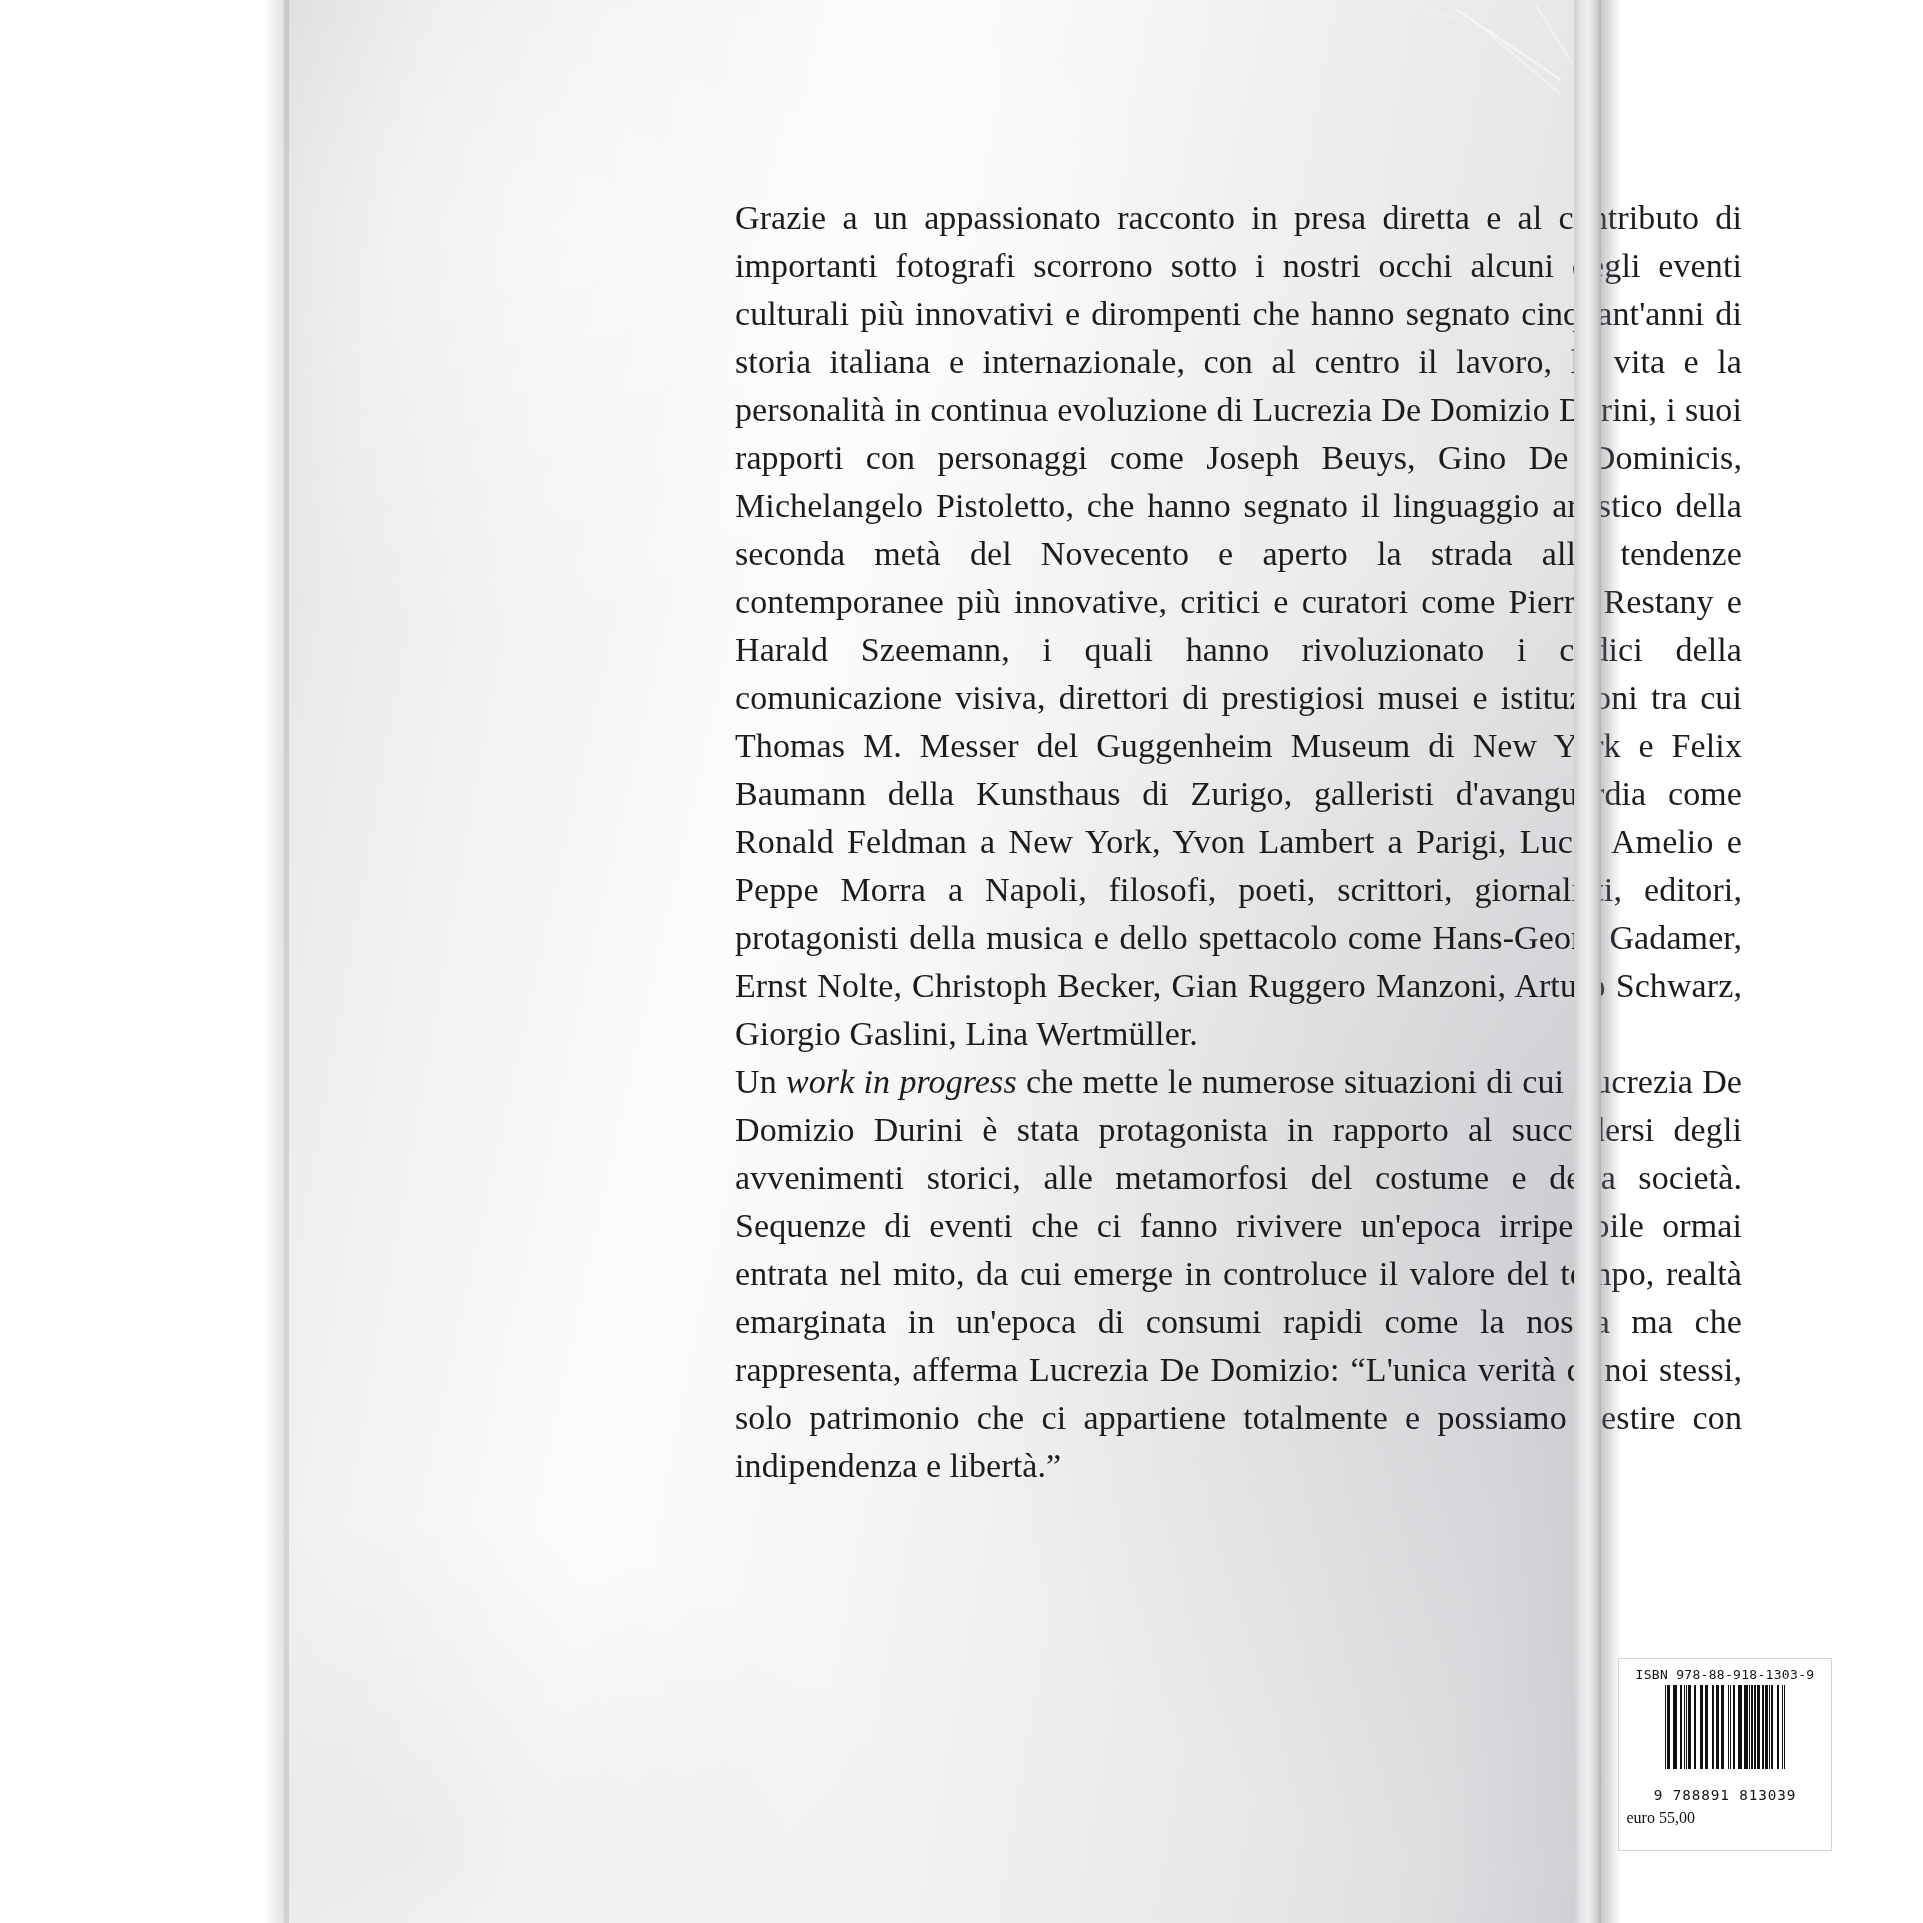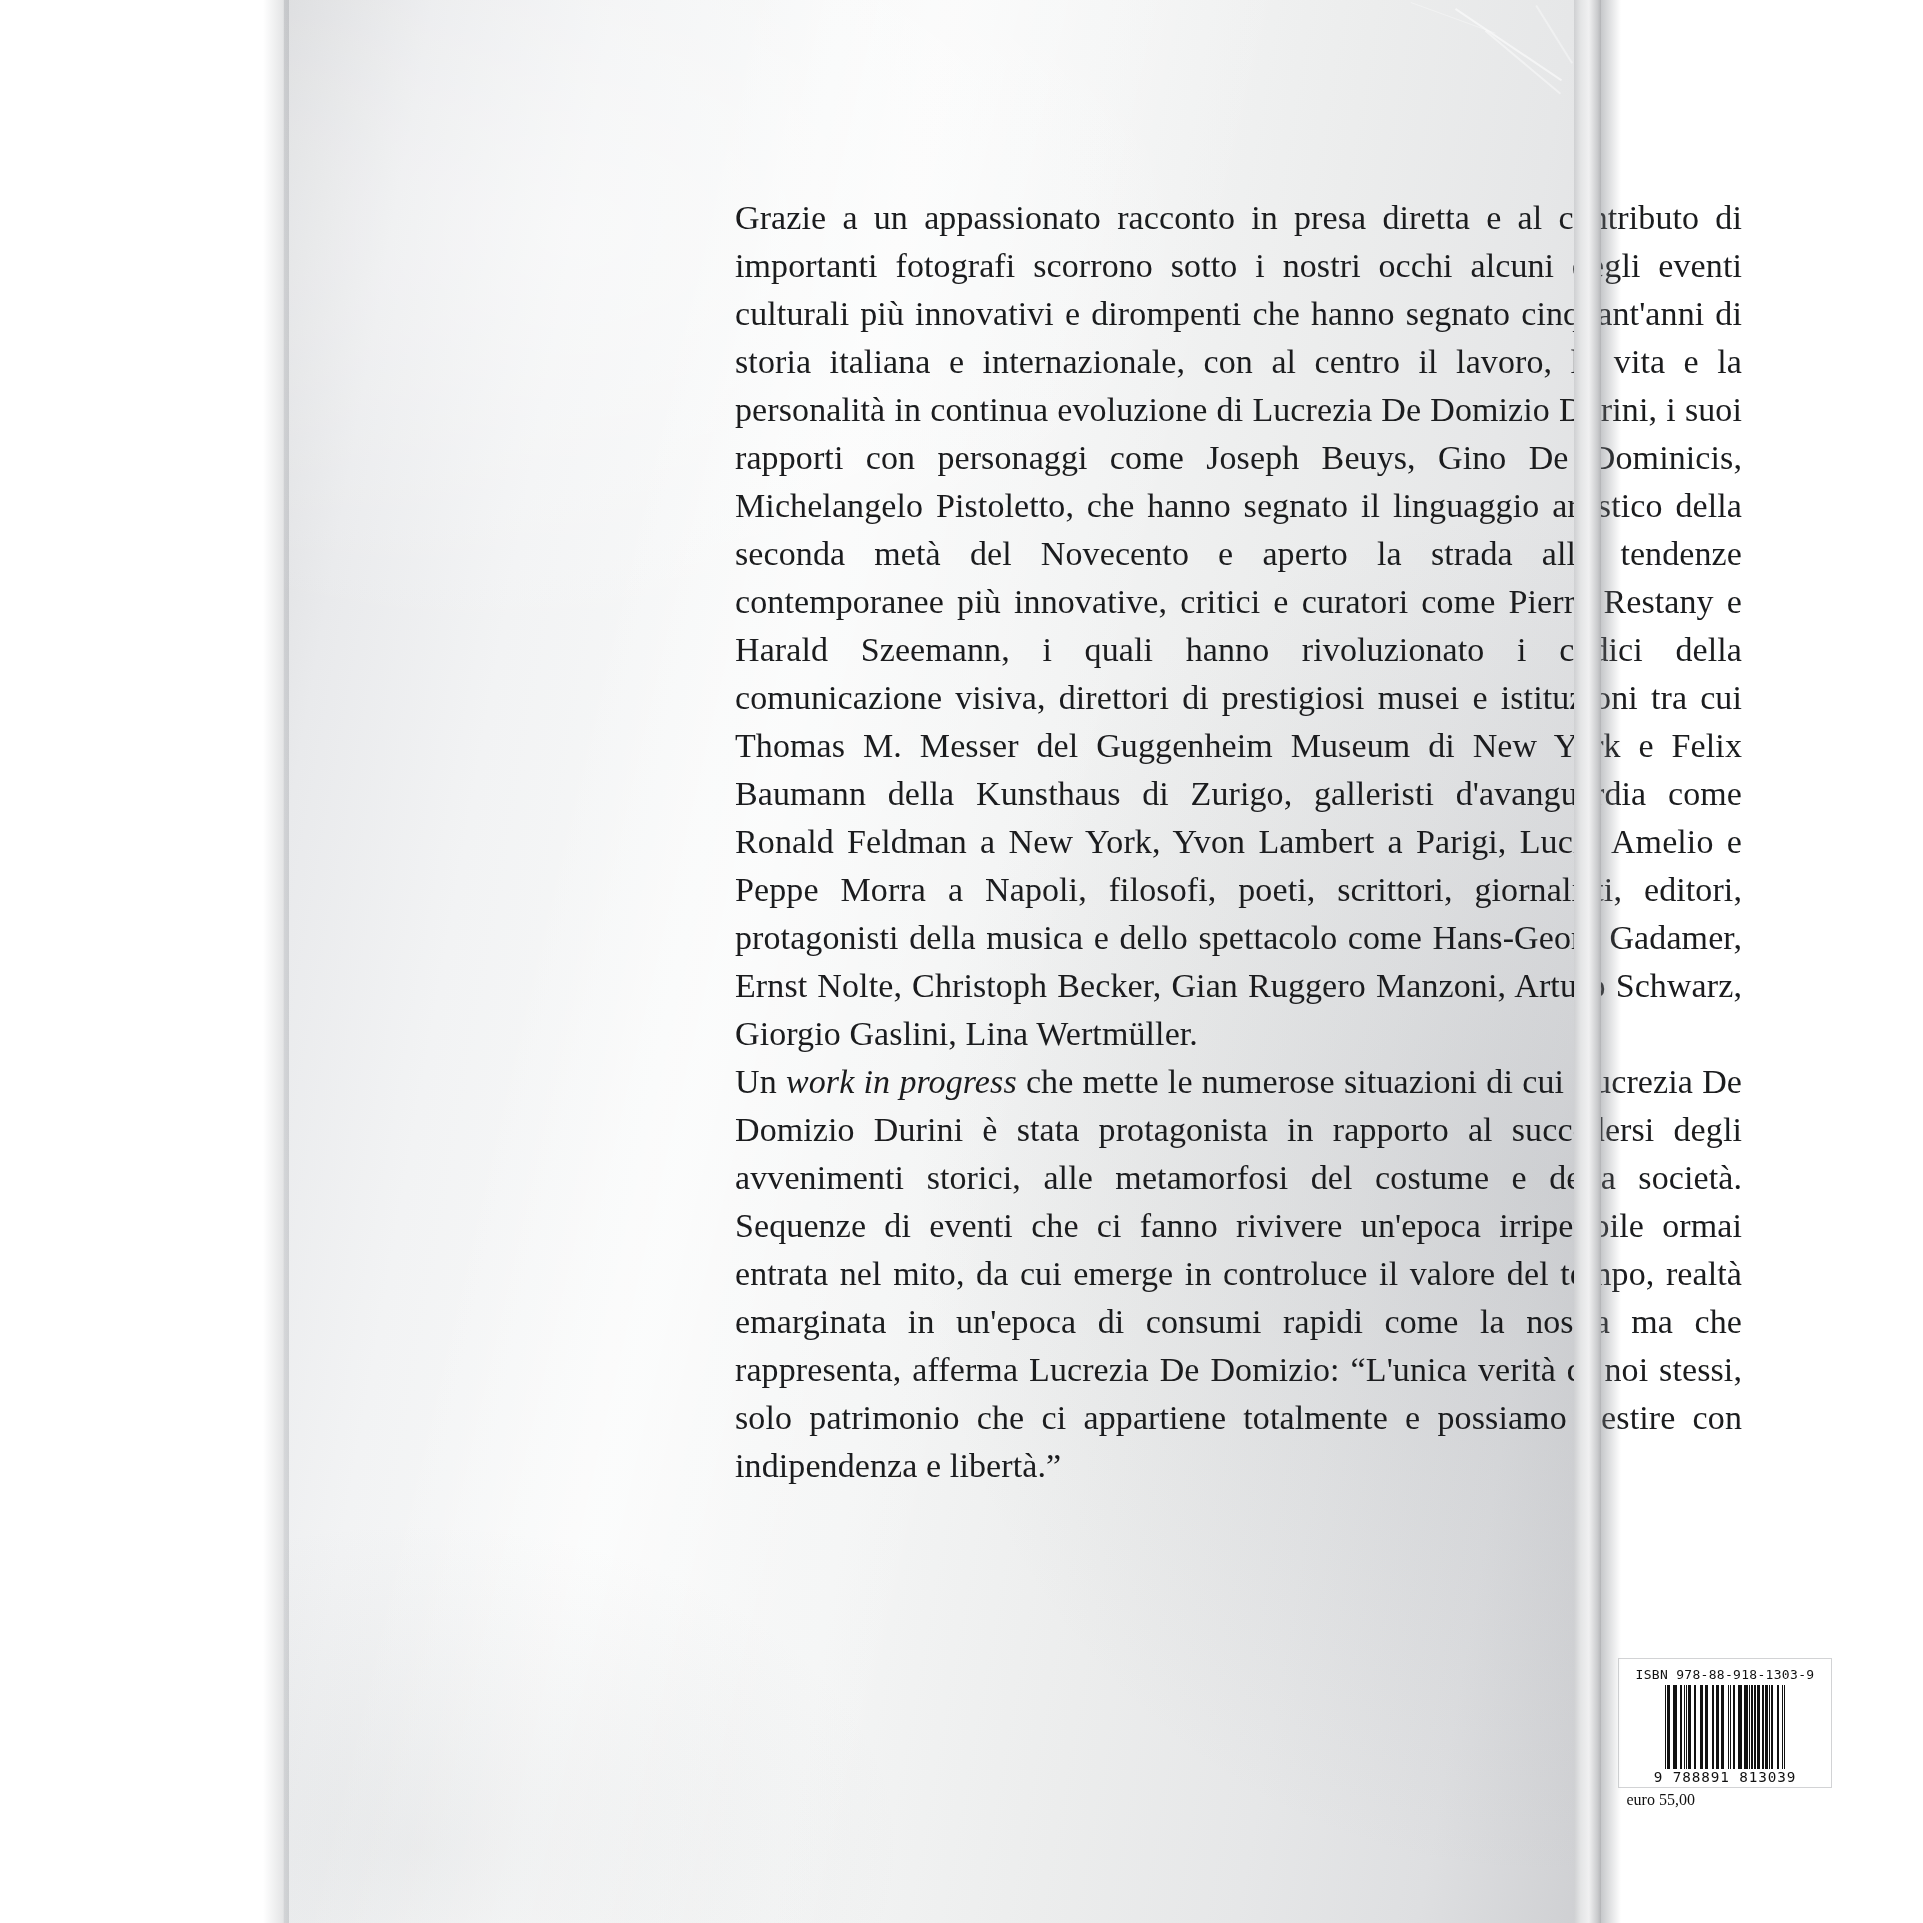--- a/index.html
+++ b/index.html
@@ -130,21 +130,21 @@
     margin-top: 0px;
   }
   .blurb em { }
 
   
   .barcode-box {
     position: absolute;
     left: 1334px;
     top: 1658px;
     width: 214px;
-    height: 130px;
+    height: 193px;
     background: #ffffff;
     border: 0.8px solid #d2d3d5;
     box-sizing: border-box;
     padding: 6px 7.5px 4.5px 7.5px;
   }
   .isbn-text {
     font-family: "DejaVu Sans Mono", monospace;
     font-size: 13px;
     letter-spacing: 0.3px;
     color: #111;
@@ -164,21 +164,21 @@
     display: block;
     background: #111;
     height: 100%;
   }
   .ean-digits {
     font-family: "DejaVu Sans Mono", monospace;
     font-size: 14.3px;
     letter-spacing: 0.9px;
     color: #111;
     text-align: center;
-    margin-top: 0;
+    margin-top: 18px;
   }
   .price-text {
     font-family: "Liberation Serif", serif;
     font-size: 16px;
     color: #111;
     text-align: left;
     margin-top: 6.8px;
   }
 </style>
 </head>

